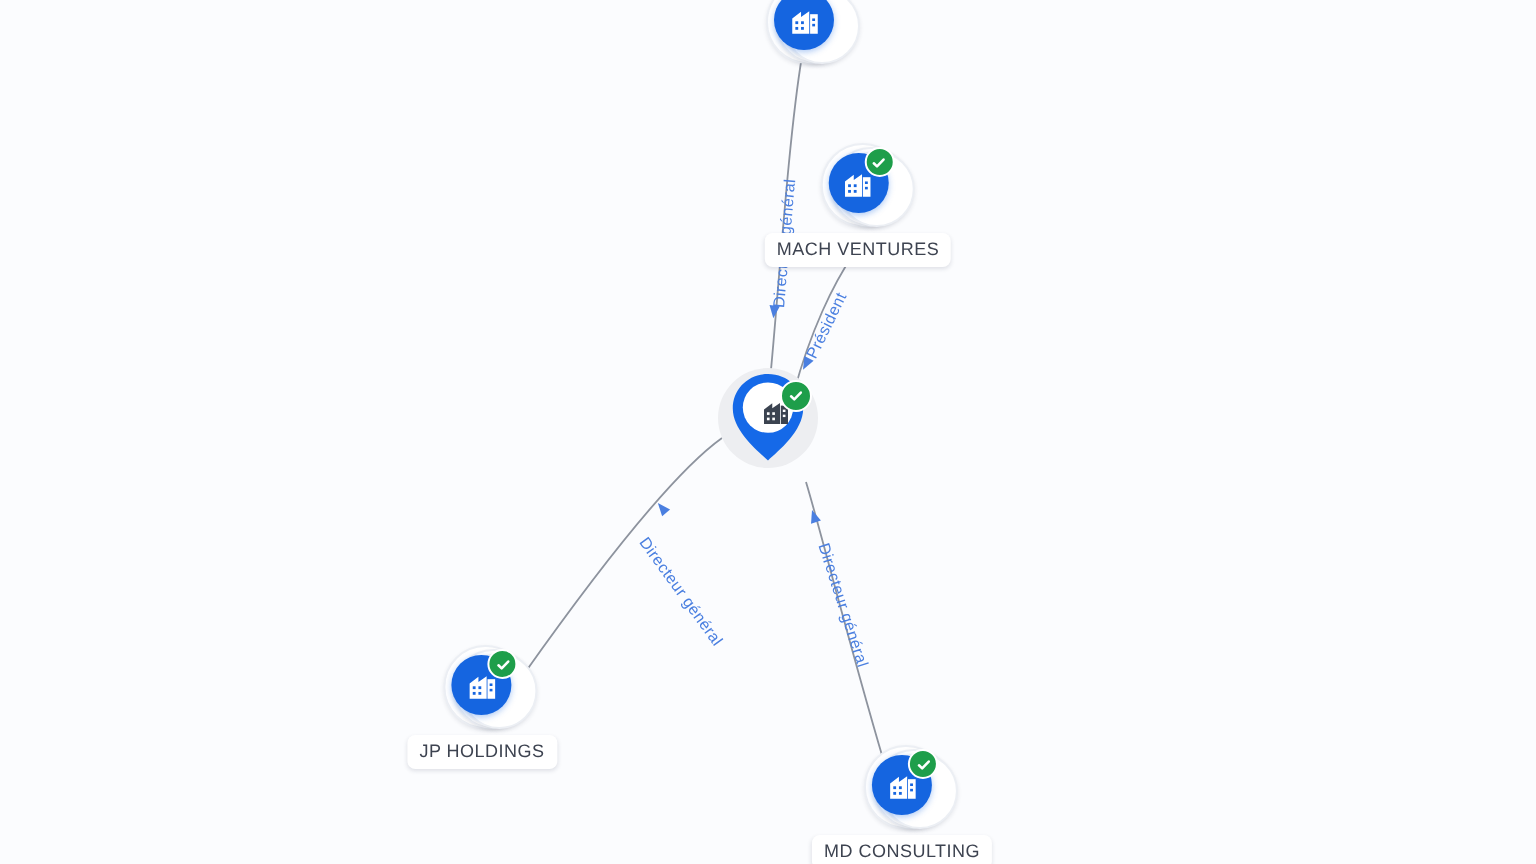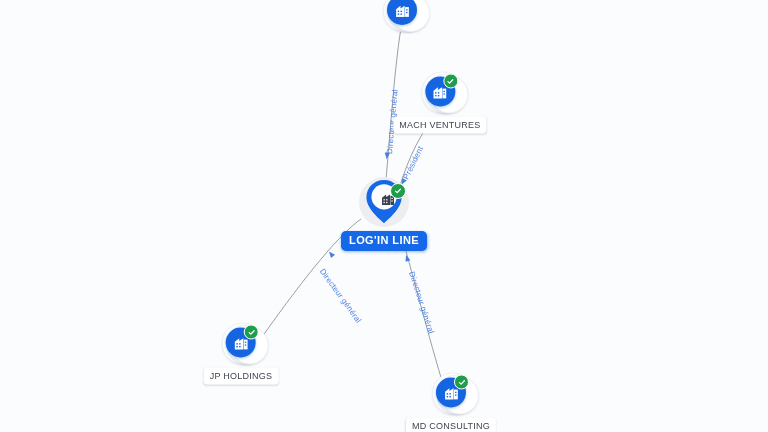--- a/index.html
+++ b/index.html
@@ -192,21 +192,21 @@
               <rect x="5.2" y="12.2" width="2" height="2" fill="#1565e0"></rect>
               <rect x="9.2" y="12.2" width="2" height="2" fill="#1565e0"></rect>
               <rect x="5.2" y="16.2" width="2" height="2" fill="#1565e0"></rect>
               <rect x="9.2" y="16.2" width="2" height="2" fill="#1565e0"></rect>
               <rect x="17.1" y="10.2" width="2" height="1.8" fill="#1565e0"></rect>
               <rect x="17.1" y="14" width="2" height="1.8" fill="#1565e0"></rect>
             </svg>
           </div>
         </div>
       </div>
-      <div class="node" style="left: 440px; top: 101px;">
+      <div class="node" style="left: 429px; top: 101px;">
         <div class="node-art">
           <div class="stack s3"></div>
           <div class="stack s2"></div>
           <div class="stack s1"></div>
           <div class="disc">
             <svg width="17" height="17" viewBox="0 0 24 24" fill="none">
               <path d="M3 21V10.2L9.2 5.4V9.1L15 5.2V21H3Z" fill="#ffffff"></path>
               <rect x="15.6" y="7.2" width="5.4" height="13.8" fill="#ffffff"></rect>
               <rect x="5.2" y="12.2" width="2" height="2" fill="#1565e0"></rect>
               <rect x="9.2" y="12.2" width="2" height="2" fill="#1565e0"></rect>
@@ -240,21 +240,20 @@
               <rect x="9.2" y="16.2" width="2" height="2" fill="#ffffff"></rect>
               <rect x="17.1" y="10.2" width="2" height="1.8" fill="#ffffff"></rect>
               <rect x="17.1" y="14" width="2" height="1.8" fill="#ffffff"></rect>
             </svg></div>
           <div class="verified">
             <svg width="8" height="8" viewBox="0 0 12 12">
               <path d="M2.3 6.2 L4.7 8.5 L9.6 3.4" stroke="#ffffff" stroke-width="1.9" fill="none" stroke-linecap="round" stroke-linejoin="round"></path>
             </svg>
           </div>
         </div>
-        <div class="node-label">LOG'IN LINE</div>
       </div>
       <div class="node" style="left: 241px; top: 352px;">
         <div class="node-art">
           <div class="stack s3"></div>
           <div class="stack s2"></div>
           <div class="stack s1"></div>
           <div class="disc">
             <svg width="17" height="17" viewBox="0 0 24 24" fill="none">
               <path d="M3 21V10.2L9.2 5.4V9.1L15 5.2V21H3Z" fill="#ffffff"></path>
               <rect x="15.6" y="7.2" width="5.4" height="13.8" fill="#ffffff"></rect>

